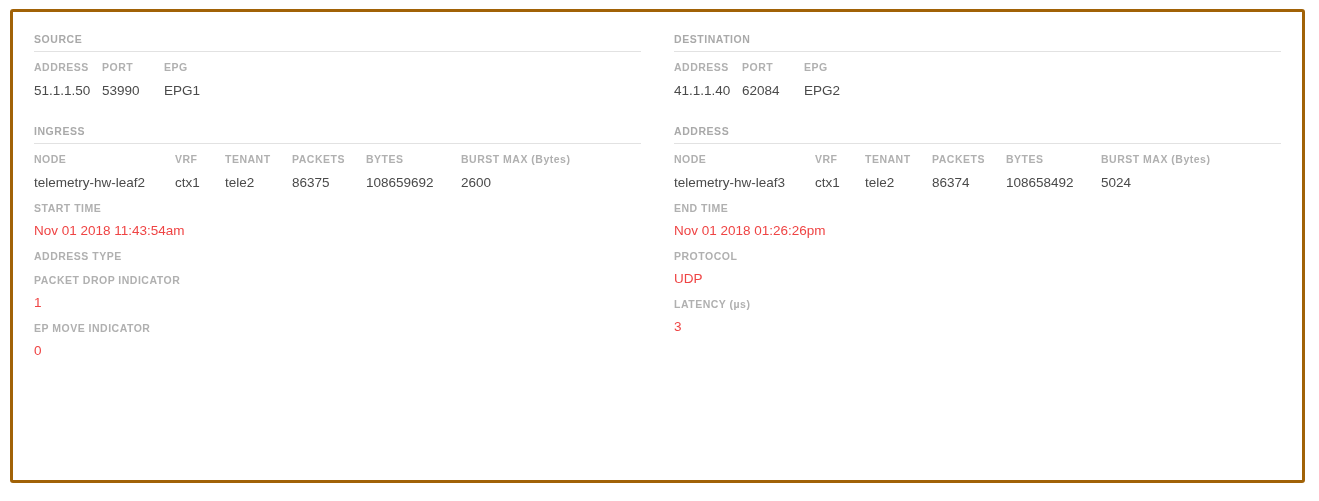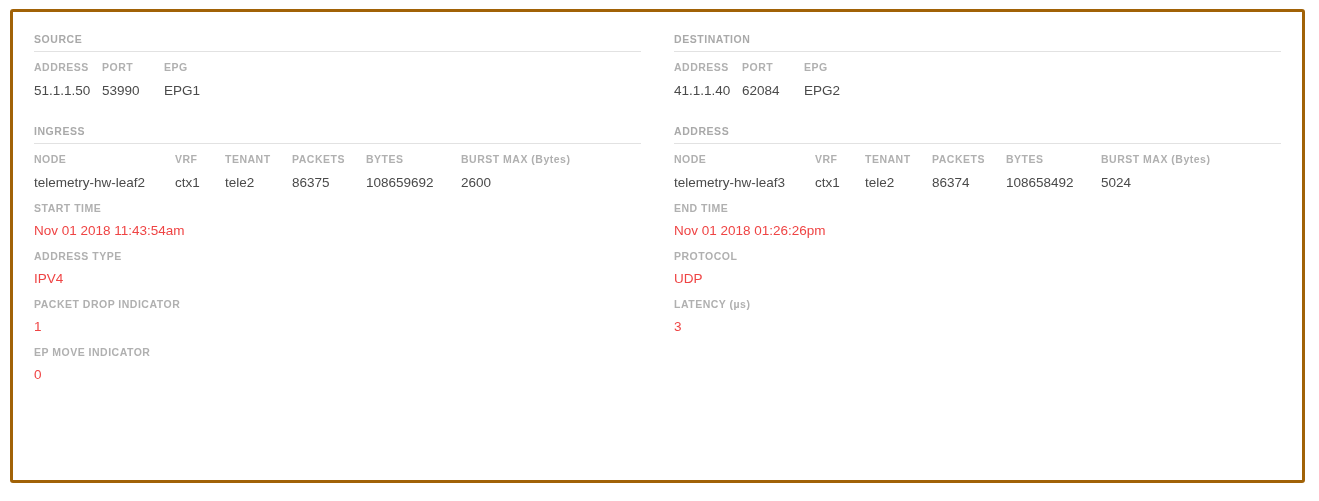--- a/index.html
+++ b/index.html
@@ -298,21 +298,20 @@
 
     <div class="columns">
 
       <div class="col">
         <div class="field">
           <div class="field-label">START TIME</div>
           <div class="field-value">Nov 01 2018 11:43:54am</div>
         </div>
         <div class="field">
           <div class="field-label">ADDRESS TYPE</div>
-          <div class="field-value">IPV4</div>
         </div>
         <div class="field">
           <div class="field-label">PACKET DROP INDICATOR</div>
           <div class="field-value">1</div>
         </div>
         <div class="field">
           <div class="field-label">EP MOVE INDICATOR</div>
           <div class="field-value">0</div>
         </div>
       </div>

